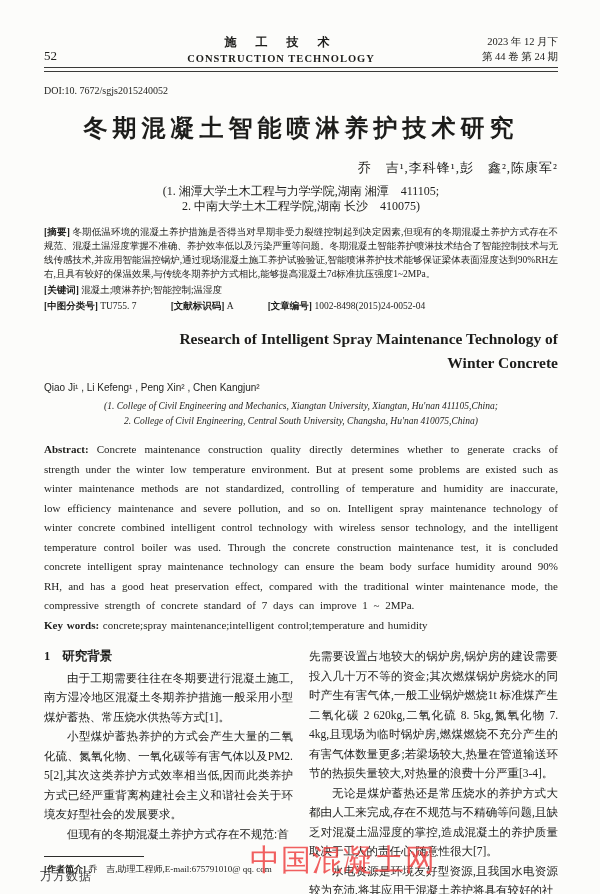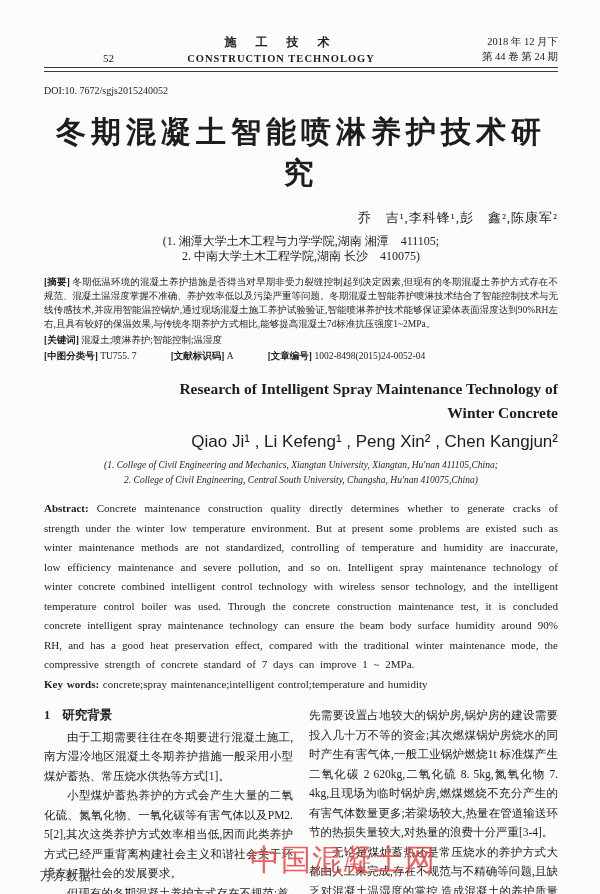--- a/index.html
+++ b/index.html
@@ -9,39 +9,39 @@
     margin:0 auto;
     background:#fcfcfa;
     box-sizing:border-box;
     padding:34px 42px 0 44px;
     font-family:"Liberation Serif","DejaVu Serif",serif;
     color:#1d1d1b;
     overflow:hidden;
   }
   
   .hdr-row{display:flex;align-items:flex-end;}
-  .hdr-pageno{font-size:11px;width:70px;text-align:right;}
+  .hdr-pageno{font-size:13px;width:70px;}
   .hdr-center{flex:1;text-align:center;}
   .hdr-journal-cn{font-size:12px;font-weight:bold;letter-spacing:8px;}
   .hdr-journal-en{font-size:10.5px;font-weight:bold;letter-spacing:1px;margin-top:2px;}
   .hdr-right{width:110px;text-align:right;font-size:10.5px;line-height:15px;}
   .double-rule{margin-top:3px;height:3px;border-top:1.5px solid #3a3a38;border-bottom:1.5px solid #3a3a38;}
   
   .doi{margin-top:13px;font-size:10px;}
-  .title-cn{margin:16px 0 0 0;text-align:center;font-size:30px;font-weight:bold;letter-spacing:5px;font-family:"Liberation Serif","DejaVu Serif",serif;}
+  .title-cn{margin:16px 0 0 0;text-align:center;font-size:24px;font-weight:bold;letter-spacing:5px;font-family:"Liberation Serif","DejaVu Serif",serif;}
   .authors-cn{margin-top:15px;text-align:right;font-size:13px;letter-spacing:1px;}
   .affil-cn{text-align:center;font-size:12px;line-height:15px;}
   .affil-cn.first{margin-top:7px;}
   .abstract-cn{margin-top:11px;font-size:9.5px;line-height:14px;text-align:justify;}
   .kw-cn{margin-top:2px;font-size:9.5px;line-height:14px;}
   .meta-row{margin-top:3px;font-size:9.5px;display:flex;gap:34px;}
   .lbl{font-weight:bold;}
   
   .title-en{margin:14px 0 0 0;text-align:right;font-size:15.5px;font-weight:bold;line-height:24px;}
-  .authors-en{margin-top:7px;text-align:right;font-size:17px;font-family:"Liberation Sans","DejaVu Sans",sans-serif;}
+  .authors-en{margin-top:7px;text-align:left;font-size:10px;font-family:"Liberation Sans","DejaVu Sans",sans-serif;}
   .affil-en{text-align:center;font-style:italic;font-size:9.5px;line-height:15px;}
   .affil-en.first{margin-top:6px;}
   .abstract-en{margin-top:11px;font-size:11px;line-height:19.5px;text-align:justify;word-spacing:3px;}
   .kw-en{font-size:11px;line-height:19.5px;word-spacing:1px;}
   
   .columns{display:flex;gap:16px;margin-top:12px;}
   .col{flex:1;min-width:0;font-size:11.5px;line-height:19.5px;text-align:justify;}
   .sec-heading{font-size:12.5px;font-weight:bold;margin:0 0 2px 0;}
   .sec-heading .sec-num{margin-right:12px;}
   .col p{margin:0;}
@@ -64,21 +64,21 @@
 <div class="page" style="color: rgb(29, 29, 27);">
 
   <header>
     <div class="hdr-row">
       <span class="hdr-pageno">52</span>
       <div class="hdr-center">
         <div class="hdr-journal-cn">施 工 技 术</div>
         <div class="hdr-journal-en">CONSTRUCTION TECHNOLOGY</div>
       </div>
       <div class="hdr-right">
-        <div>2018 年 12 月下</div>
+        <div>2023 年 12 月下</div>
         <div>第 44 卷  第 24 期</div>
       </div>
     </div>
     <div class="double-rule"></div>
   </header>
 
   <div class="doi">DOI:10. 7672/sgjs2015240052</div>
 
   <h1 class="title-cn">冬期混凝土智能喷淋养护技术研究</h1>
 

